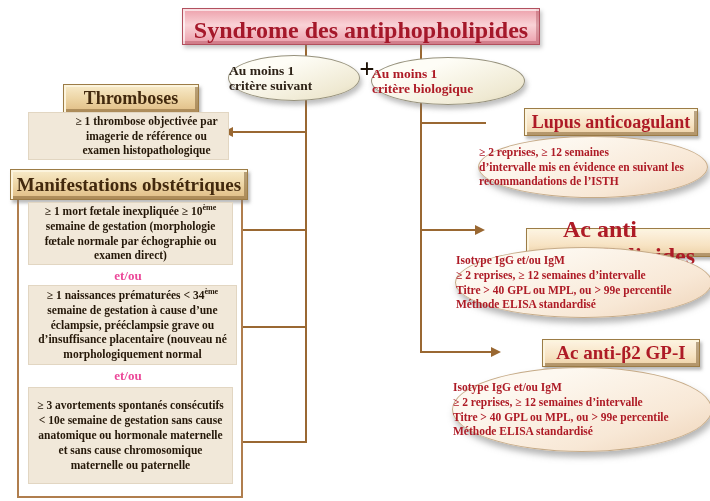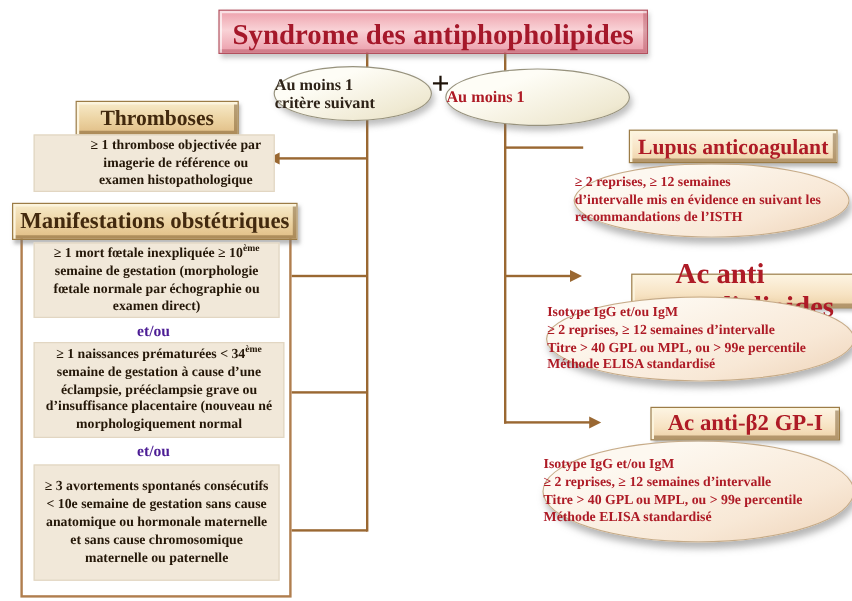--- a/index.html
+++ b/index.html
@@ -42,21 +42,21 @@
     display:flex;align-items:center;justify-content:center;text-align:center;
     color:#241708;font-weight:bold;font-size:11.5px;line-height:1.3;
     padding:2px 4px;box-sizing:border-box;
   }
   .outer-box{
     position:absolute;left:17px;top:182px;width:222px;height:312px;
     background:#fff;border:2px solid #b07e4e;
   }
   .etou{
     position:absolute;width:222px;left:17px;text-align:center;
-    color:#4c1d95;font-weight:bold;font-size:13px;
+    color:#ec4899;font-weight:bold;font-size:13px;
   }
   .ell{
     position:absolute;border-radius:50%;
     display:flex;flex-direction:column;align-items:flex-start;justify-content:center;
     text-align:center;font-weight:bold;
   }
   .ell-cream{
     background:linear-gradient(160deg,#fefdf6 30%,#efe9d2 80%,#ddd4b4 100%);
     border:1px solid #97927d;
     box-shadow:2px 4px 5px rgba(110,110,110,.45);
@@ -112,20 +112,21 @@
 
   <div class="ell ell-cream" style="left:228px;top:55px;width:130px;height:44px;">
     <div class="dark">Au moins 1</div>
     <div class="dark">critère suivant</div>
   </div>
 
   <div class="plus">+</div>
 
   <div class="ell ell-cream" style="left:371px;top:57px;width:152px;height:46px;">
     <div class="red">Au moins 1</div>
+    <div class="red">critère biologique</div>
   </div>
 
   <div class="hdr3d" style="left:63px;top:84px;width:134px;height:27px;font-size:18px;">
     <span>Thromboses</span>
   </div>
 
   <div class="beige-box" style="left:28px;top:112px;width:201px;height:48px;padding-left:40px;">
     <span>≥ 1 thrombose objectivée par imagerie de référence ou examen histopathologique</span>
   </div>
 

